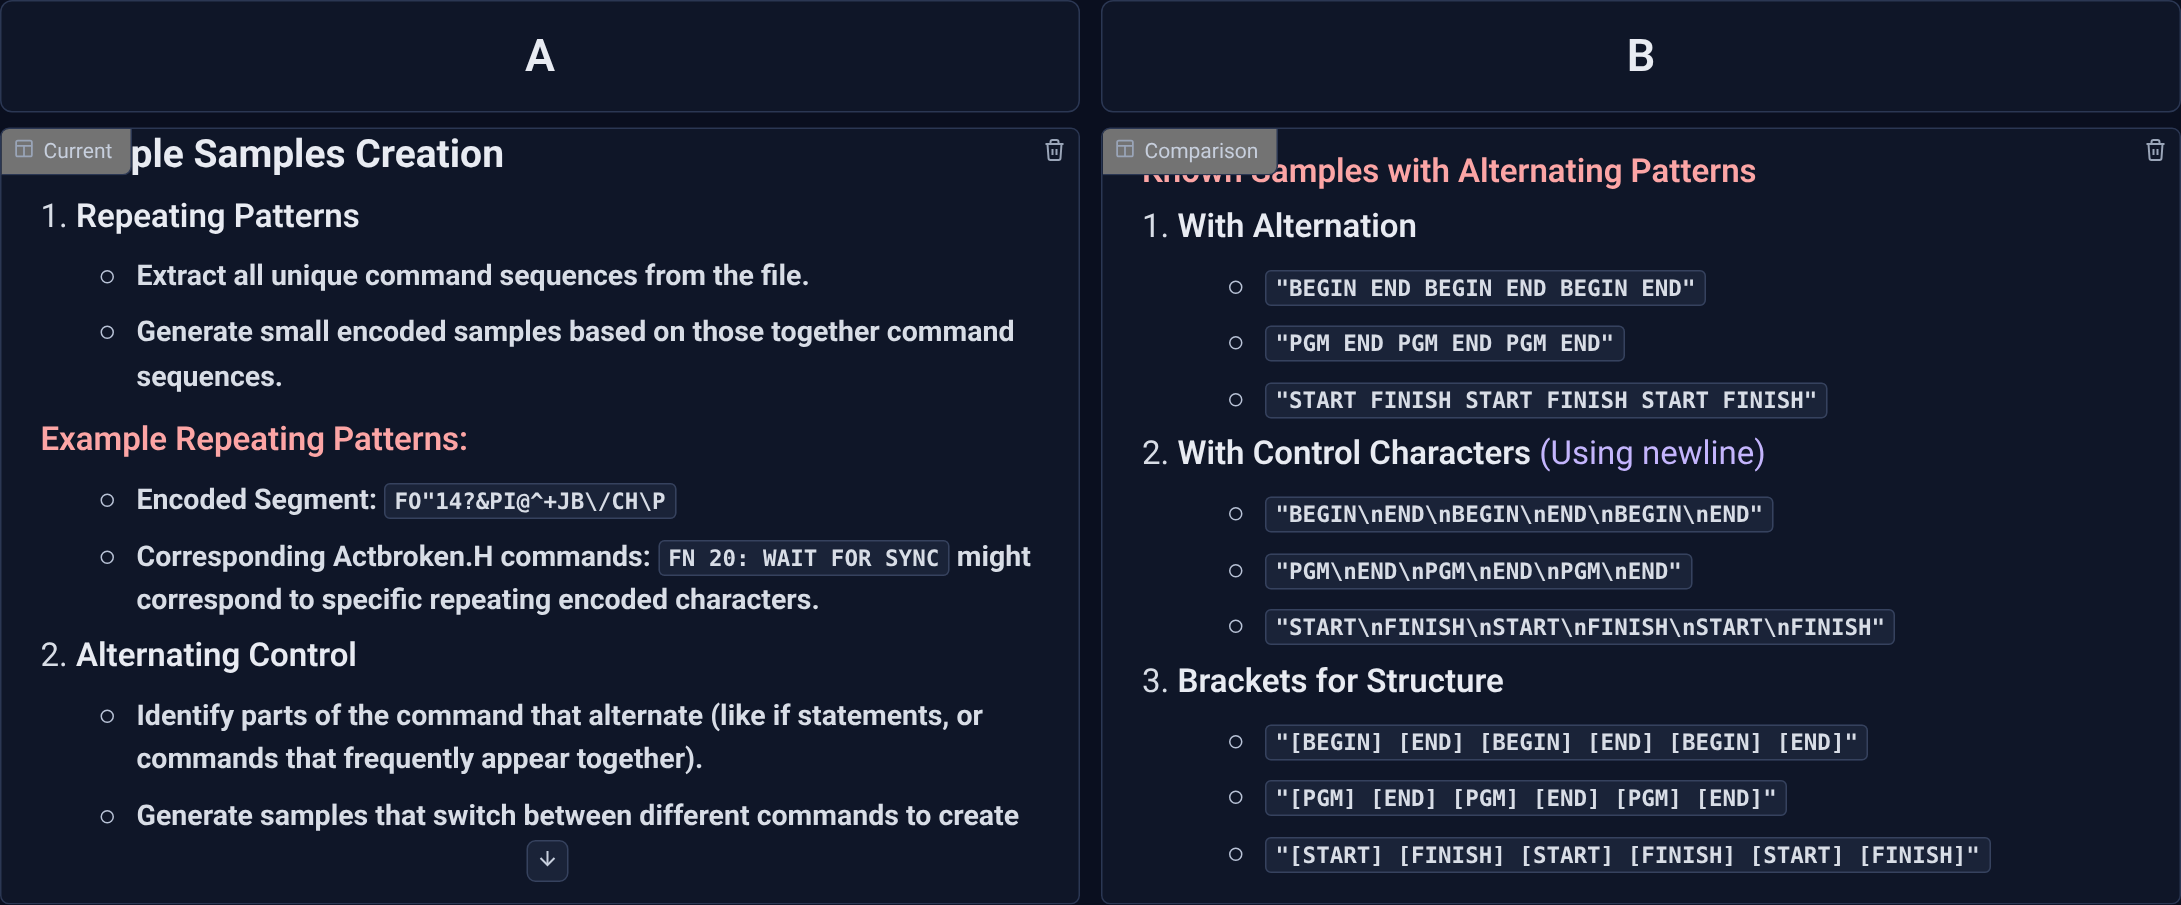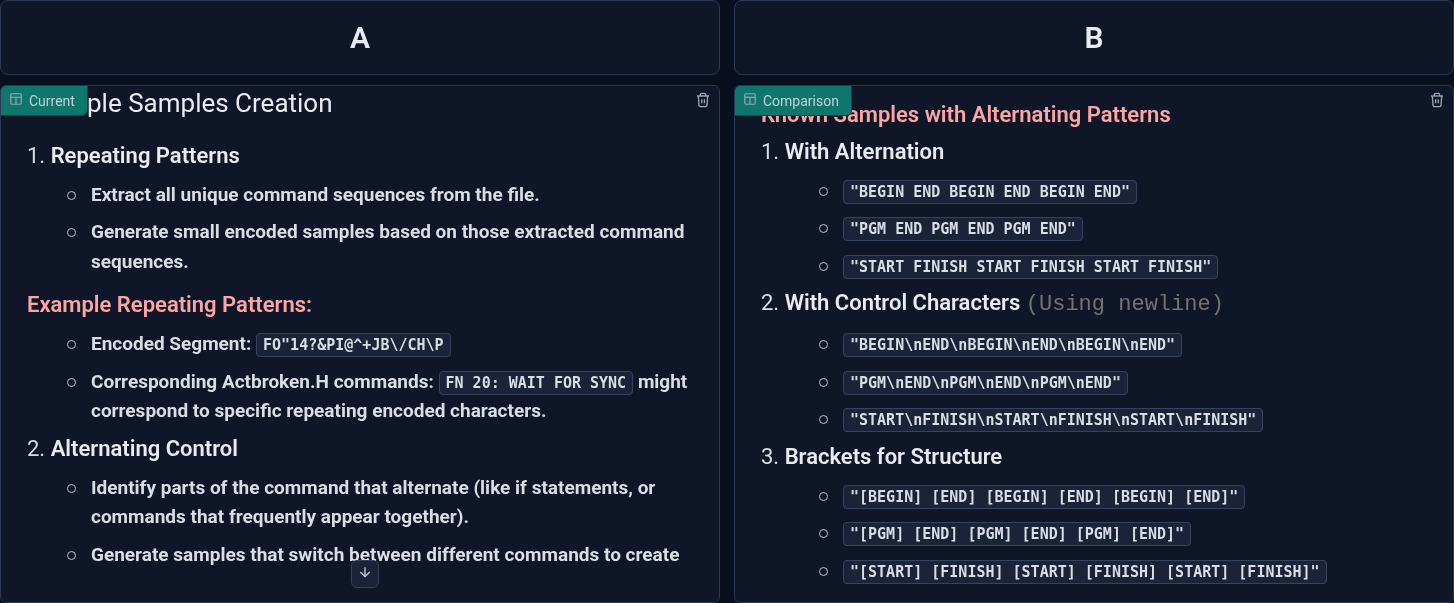--- a/index.html
+++ b/index.html
@@ -42,21 +42,21 @@
     flex: 1;
     background: #0f1628;
     border: 1px solid #2b3753;
     border-radius: 6px;
     overflow: hidden;
   }
   .tab-label {
     position: absolute;
     top: 0;
     left: 0;
-    background: #0f766e;
+    background: #737373;
     border: 1px solid #2b3753;
     border-top: none;
     border-left: none;
     border-radius: 0 0 6px 0;
     padding: 6px 12px 6px 8px;
     display: flex;
     align-items: center;
     gap: 6px;
     font-size: 14px;
     color: #c7cfdd;
@@ -85,40 +85,39 @@
   .content-scroll::-webkit-scrollbar { width: 14px; }
   .content-scroll::-webkit-scrollbar-track { background: transparent; }
   .content-scroll::-webkit-scrollbar-thumb {
     background: #3a455e;
     border-radius: 4px;
     border: 3px solid #0f1628;
   }
 
   h1.top-title {
     font-size: 26px;
-    font-weight: 400;
+    font-weight: 700;
     color: #e8ebf2;
     margin-top: 2px;
-    margin-bottom: 25px;
+    margin-bottom: 14px;
     padding-left: 60px; 
   }
   h2.section-head {
     font-size: 22px;
     font-weight: 600;
     color: #e8ebf2;
     margin: 10px 0 12px 0;
   }
   h2.section-head .num {
     font-weight: 400;
     color: #d8dde6;
   }
   h2.section-head .paren {
     font-weight: 400;
-    color: #737373;
-    font-family: Liberation Mono, monospace;
+    color: #c4b5fd;
   }
   h3.sub-head {
     font-size: 22px;
     font-weight: 600;
     color: #fca5a5;
     margin: 16px 0 12px 0;
   }
   p.intro {
     font-size: 20px;
     color: #d8dde6;
@@ -211,21 +210,21 @@
 
       <div class="content-scroll">
         <h1 class="top-title">ple Samples Creation</h1>
 
         <h2 class="section-head">
           <span class="num">1.</span>
           <span>Repeating Patterns</span>
         </h2>
         <ul class="bullets">
           <li>Extract all unique command sequences from the file.</li>
-          <li>Generate small encoded samples based on those extracted command sequences.</li>
+          <li>Generate small encoded samples based on those together command sequences.</li>
         </ul>
 
         <h3 class="sub-head">Example Repeating Patterns:</h3>
         <ul class="bullets">
           <li>
             <span>Encoded Segment: </span><code class="inline">FO"14?&amp;PI@^+JB\/CH\P</code>
           </li>
           <li>
             <span>Corresponding Actbroken.H commands: </span><code class="inline">FN 20: WAIT FOR SYNC</code><span> might correspond to specific repeating encoded characters.</span>
           </li>

